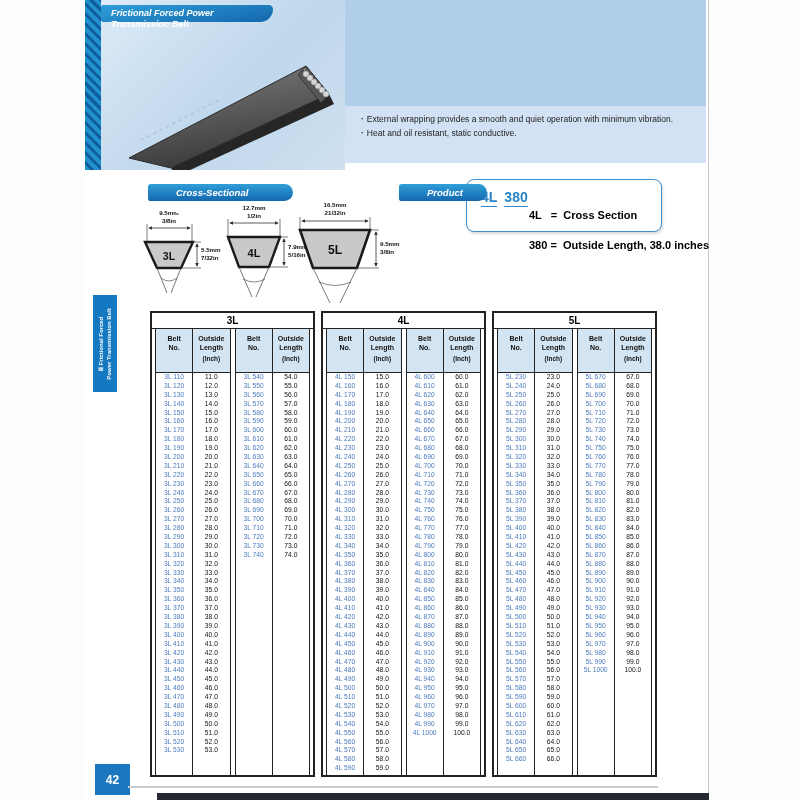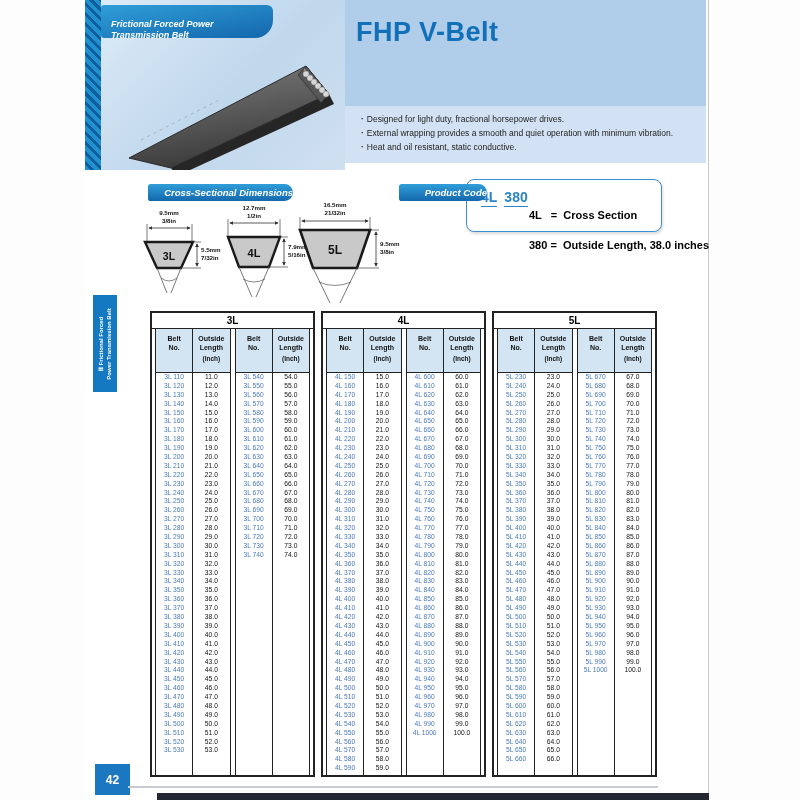--- a/index.html
+++ b/index.html
@@ -6,34 +6,34 @@
   html,body { width:800px; height:800px; }
   body { position:relative; background:#fdfdfd; font-family:"Liberation Sans",sans-serif; overflow:hidden; }
 
   #paper { position:absolute; left:85px; top:0; width:624px; height:800px; background:#fff; border-right:1px solid #c5c9cd; }
 
   
   #photo-area { position:absolute; left:16px; top:0; width:244px; height:170px;
     background:linear-gradient(135deg,#dcebf7 0%,#c0d7ec 55%,#cfe0f0 100%); overflow:hidden; }
   #hatch-stripe { position:absolute; left:0; top:0; width:16px; height:170px;
     background:repeating-linear-gradient(45deg,#2090cf 0 4px,#0f5f9e 4px 7px); }
-  #corner-tab { position:absolute; left:16px; top:5px; width:172px; height:33px;
+  #corner-tab { position:absolute; left:16px; top:5px; width:172px; height:17px;
     background:linear-gradient(170deg,#2f9ed9,#1467ac); border-radius:3px 6px 18px 3px;
-    color:#fff; font-size:9px; font-weight:bold; font-style:italic; line-height:11px; padding:14px 0 0 10px; z-index:5; }
+    color:#fff; font-size:9px; font-weight:bold; font-style:italic; line-height:11px; padding:3px 0 0 10px; z-index:5; }
   #title-panel { position:absolute; left:260px; top:0; width:361px; height:106px; background:#b0cde9; }
   #bullets-panel { position:absolute; left:260px; top:106px; width:361px; height:57px; background:#d2e2f4; }
   #page-title { position:absolute; left:271px; top:17px; font-size:27px; font-weight:bold; color:#1170b8; letter-spacing:.5px; z-index:2; }
   .feature-line { font-size:8.5px; color:#222; line-height:14px; padding-left:8px; }
   #bullets-panel .wrap { padding:6px 6px 0 8px; }
   .bullet-dot { font-weight:bold; margin-right:3px; }
 
   
   .banner { position:absolute; height:17px; background:linear-gradient(180deg,#2f9ed9,#1568ad);
     border-radius:3px 9px 9px 3px; color:#fff; font-size:9.5px; font-weight:bold; font-style:italic;
-    text-align:right; line-height:17px; z-index:4; }
+    text-align:left; line-height:17px; z-index:4;padding-left:28px; }
   #cs-banner { left:63px; top:184px; width:145px; }
   #pc-banner { left:314px; top:184px; width:88px; }
 
   
   #pc-box { position:absolute; left:381px; top:179px; width:196px; height:53px; background:#fff;
     border:1.5px solid #3c8fd0; border-radius:8px; box-shadow:1px 2px 3px rgba(0,0,0,.15); z-index:3; }
   #pc-code { position:absolute; left:14px; top:9px; font-size:14px; font-weight:bold; color:#2b85c6; }
   #pc-code span { border-bottom:1.5px solid #2b85c6; padding-bottom:1px; margin-right:7px; }
   #pc-notes { position:absolute; left:62px; top:10px; font-size:11px; font-weight:bold; color:#000;
     line-height:10px; white-space:pre; }
@@ -92,30 +92,28 @@
       <circle cx="213" cy="82" r="3" fill="#d6d6d6" stroke="#8a8a8a" stroke-width="0.5"></circle>
       <circle cx="217" cy="86" r="3" fill="#d6d6d6" stroke="#8a8a8a" stroke-width="0.5"></circle>
       <circle cx="221" cy="90" r="3" fill="#d6d6d6" stroke="#8a8a8a" stroke-width="0.5"></circle>
       <circle cx="225" cy="94" r="3" fill="#d6d6d6" stroke="#8a8a8a" stroke-width="0.5"></circle>
       <line x1="40" y1="140" x2="120" y2="99" stroke="#8b8b8b" stroke-width="1" stroke-dasharray="3,4" opacity="0.5"></line>
     </svg>
   </div>
   <div id="title-panel"></div>
   <div id="bullets-panel">
     <div class="wrap">
-      <div class="feature-line"><span class="bullet-dot">·</span><span>Designed for light duty, fractional horsepower drives.</span></div>
       <div class="feature-line"><span class="bullet-dot">·</span><span>External wrapping provides a smooth and quiet operation with minimum vibration.</span></div>
       <div class="feature-line"><span class="bullet-dot">·</span><span>Heat and oil resistant, static conductive.</span></div>
     </div>
   </div>
   <div id="corner-tab">
     <div>Frictional Forced Power</div>
     <div>Transmission Belt</div>
   </div>
-  <div id="page-title">FHP V-Belt</div>
 
   <div id="cs-banner" class="banner">Cross-Sectional Dimensions</div>
   <div id="pc-banner" class="banner">Product Code</div>
 
   <div id="pc-box">
     <div id="pc-code">
       <span>4L</span><span>380</span>
     </div>
     <div id="pc-notes">
       <div>4L   =  Cross Section</div>

